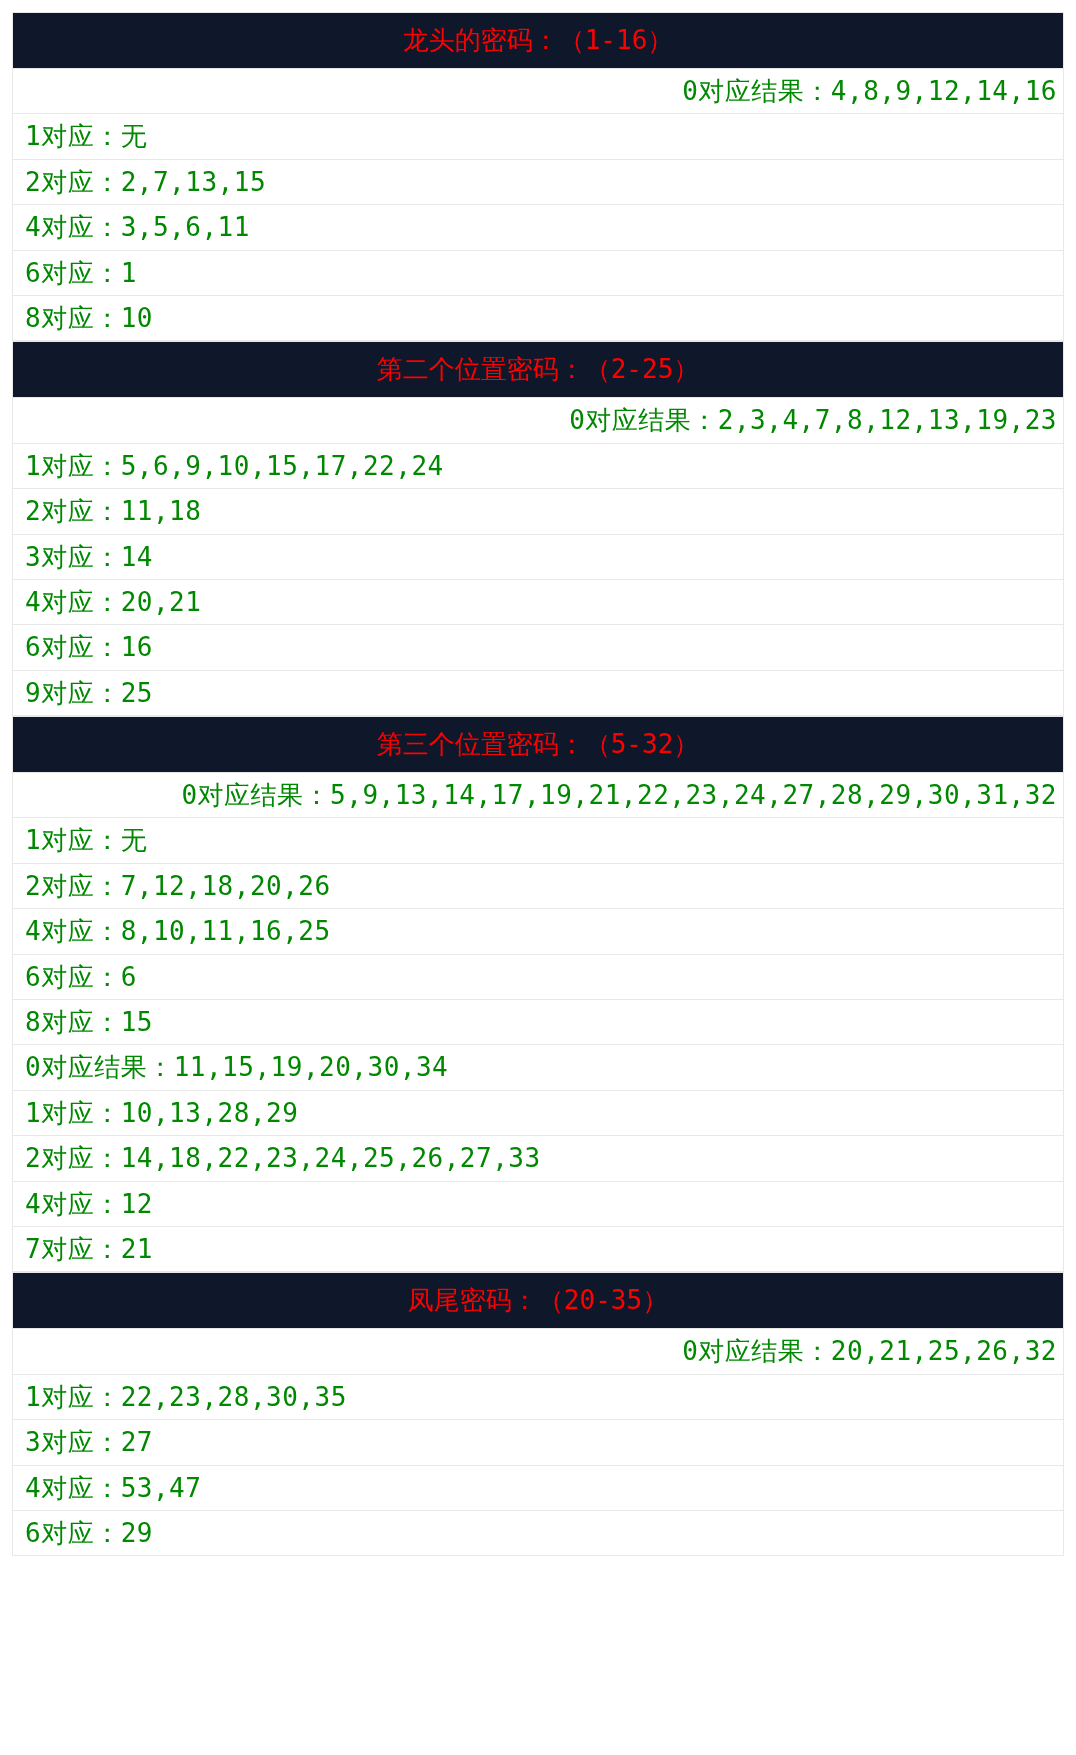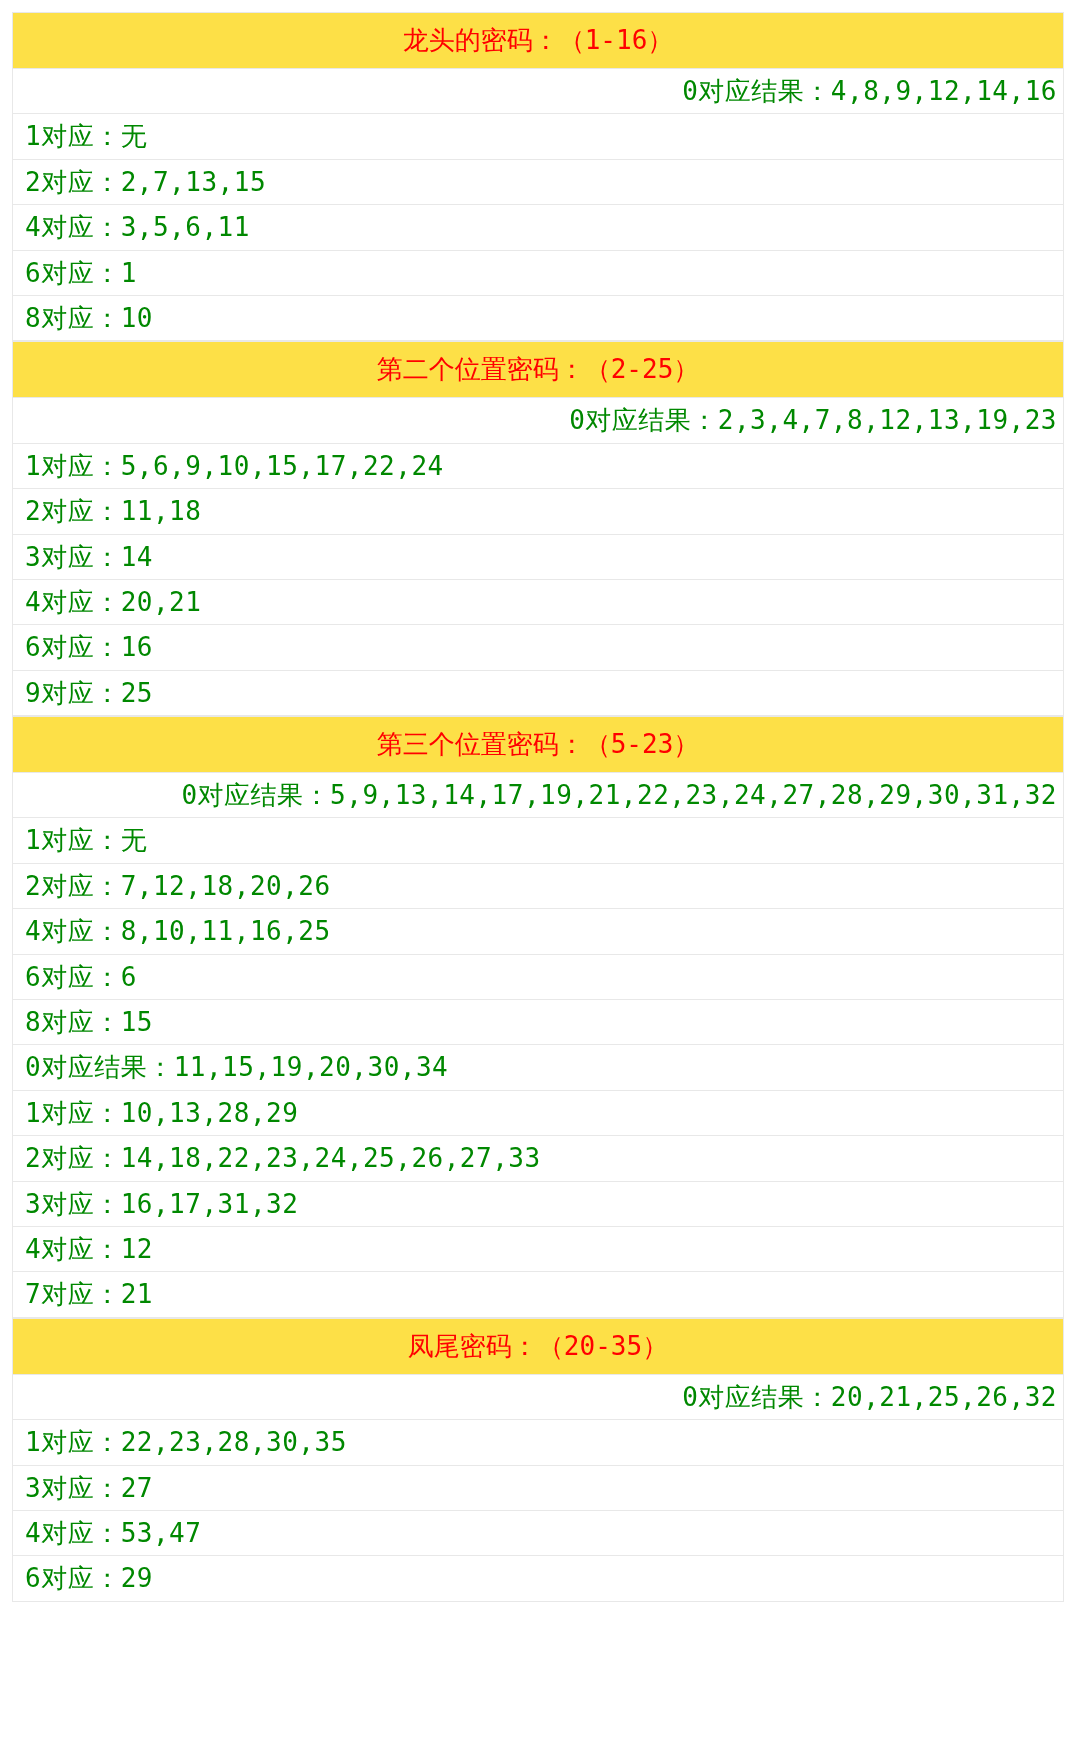--- a/index.html
+++ b/index.html
@@ -10,21 +10,21 @@
     body {
       font-family: "Microsoft YaHei", "SimSun", sans-serif;
       background: #ffffff;
       width: 1076px;
       padding: 12px;
     }
     .container {
       width: 100%;
     }
     .section-header {
-      background: #fde047;
+      background: #0f172a;
       color: #ff0000;
       font-size: 26px;
       font-weight: normal;
       text-align: center;
       padding: 10px 0;
       border: 1px solid #e8e8e8;
       font-family: "Microsoft YaHei", "SimSun", monospace;
     }
     .data-row {
       color: #008800;
@@ -64,34 +64,33 @@
     <div class="data-row">0对应结果：2,3,4,7,8,12,13,19,23</div>
     <div class="data-row">1对应：5,6,9,10,15,17,22,24</div>
     <div class="data-row">2对应：11,18</div>
     <div class="data-row">3对应：14</div>
     <div class="data-row">4对应：20,21</div>
     <div class="data-row">6对应：16</div>
     <div class="data-row">9对应：25</div>
   </div>
 
   <div class="section">
-    <div class="section-header">第三个位置密码：（5-23）</div>
+    <div class="section-header">第三个位置密码：（5-32）</div>
     <div class="data-row">0对应结果：5,9,13,14,17,19,21,22,23,24,27,28,29,30,31,32</div>
     <div class="data-row">1对应：无</div>
     <div class="data-row">2对应：7,12,18,20,26</div>
     <div class="data-row">4对应：8,10,11,16,25</div>
     <div class="data-row">6对应：6</div>
     <div class="data-row">8对应：15</div>
   </div>
 
   <div class="section">
     <div class="data-row">0对应结果：11,15,19,20,30,34</div>
     <div class="data-row">1对应：10,13,28,29</div>
     <div class="data-row">2对应：14,18,22,23,24,25,26,27,33</div>
-    <div class="data-row">3对应：16,17,31,32</div>
     <div class="data-row">4对应：12</div>
     <div class="data-row">7对应：21</div>
   </div>
 
   <div class="section">
     <div class="section-header">凤尾密码：（20-35）</div>
     <div class="data-row">0对应结果：20,21,25,26,32</div>
     <div class="data-row">1对应：22,23,28,30,35</div>
     <div class="data-row">3对应：27</div>
     <div class="data-row">4对应：53,47</div>

